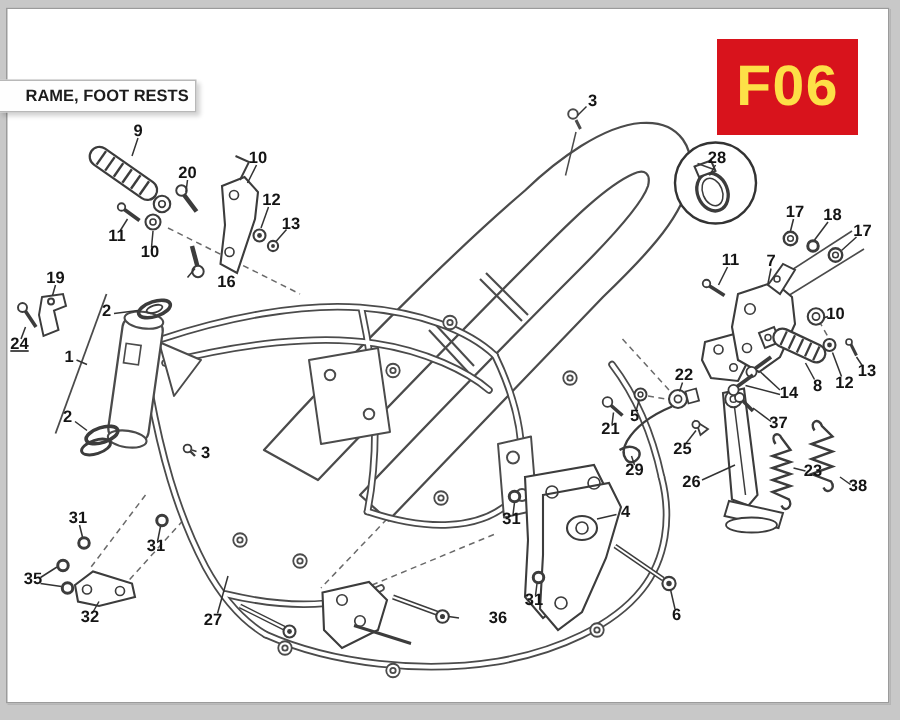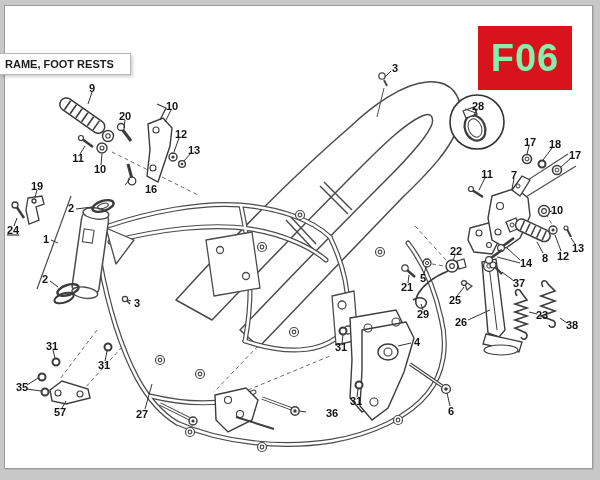--- a/index.html
+++ b/index.html
@@ -2,25 +2,25 @@
 <html><head>
 <meta charset="utf-8">
 <style>
   html,body{margin:0;padding:0;}
   .stage{position:relative;width:600px;height:480px;background:#c8c8c8;overflow:hidden;
          font-family:"Liberation Sans",sans-serif;}
   .page{position:absolute;left:4px;top:5px;width:587px;height:462px;background:#ffffff;
         border:1px solid #9b9b9b;box-shadow:1px 1px 0 #b5b5b5;}
   .title-box{position:absolute;left:-6px;top:47px;width:132px;height:22px;background:#fefefe;
         border:1px solid #b8b8b8;box-shadow:2px 2px 3px rgba(0,0,0,.18);
-        display:flex;align-items:center;padding-left:5px;box-sizing:border-box;
+        display:flex;align-items:center;padding-left:17px;box-sizing:border-box;
         font-weight:bold;font-size:11px;color:#1d1d1d;white-space:nowrap;}
   .code-box{position:absolute;left:473px;top:20px;width:94px;height:64px;background:#d8131c;
         display:flex;align-items:center;justify-content:center;
-        color:#86efac;font-size:38px;font-weight:bold;letter-spacing:1px;}
+        color:#fde047;font-size:38px;font-weight:bold;letter-spacing:1px;}
   svg.diagram{position:absolute;left:0;top:0;}
   .callout-layer{position:absolute;left:0;top:0;width:600px;height:480px;pointer-events:none;}
   .callout{position:absolute;transform:translate(-50%,-50%);
         font-weight:bold;font-size:11px;color:#141414;line-height:1;}
 </style>
 </head>
 <body>
 
 <div class="stage">
   <div class="page">
@@ -356,21 +356,21 @@
       <div class="callout" style="left: 123px; top: 189px; margin-left: 28px;">16</div>
       <div class="callout" style="left: 37px; top: 186px;">19</div>
       <div class="callout" style="left: 13px; top: 230px; text-decoration: underline;">24</div>
       <div class="callout" style="left: 71px; top: 208px;">2</div>
       <div class="callout" style="left: 46px; top: 239px;">1</div>
       <div class="callout" style="left: 45px; top: 279px;">2</div>
       <div class="callout" style="left: 137px; top: 303px;">3</div>
       <div class="callout" style="left: 395px; top: 68px;">3</div>
       <div class="callout" style="left: 52px; top: 346px;">31</div>
       <div class="callout" style="left: 22px; top: 387px;">35</div>
-      <div class="callout" style="left: 60px; top: 412px;">57</div>
+      <div class="callout" style="left: 60px; top: 412px;">32</div>
       <div class="callout" style="left: 104px; top: 365px;">31</div>
       <div class="callout" style="left: 142px; top: 414px;">27</div>
       <div class="callout" style="left: 312px; top: 413px; padding-left: 40px;">36</div>
       <div class="callout" style="left: 341px; top: 347px;">31</div>
       <div class="callout" style="left: 356px; top: 401px;">31</div>
       <div class="callout" style="left: 417px; top: 342px;">4</div>
       <div class="callout" style="left: 451px; top: 411px;">6</div>
       <div class="callout" style="left: 455px; top: 300px;">25</div>
       <div class="callout" style="left: 423px; top: 314px;">29</div>
       <div class="callout" style="left: 407px; top: 287px;">21</div>

